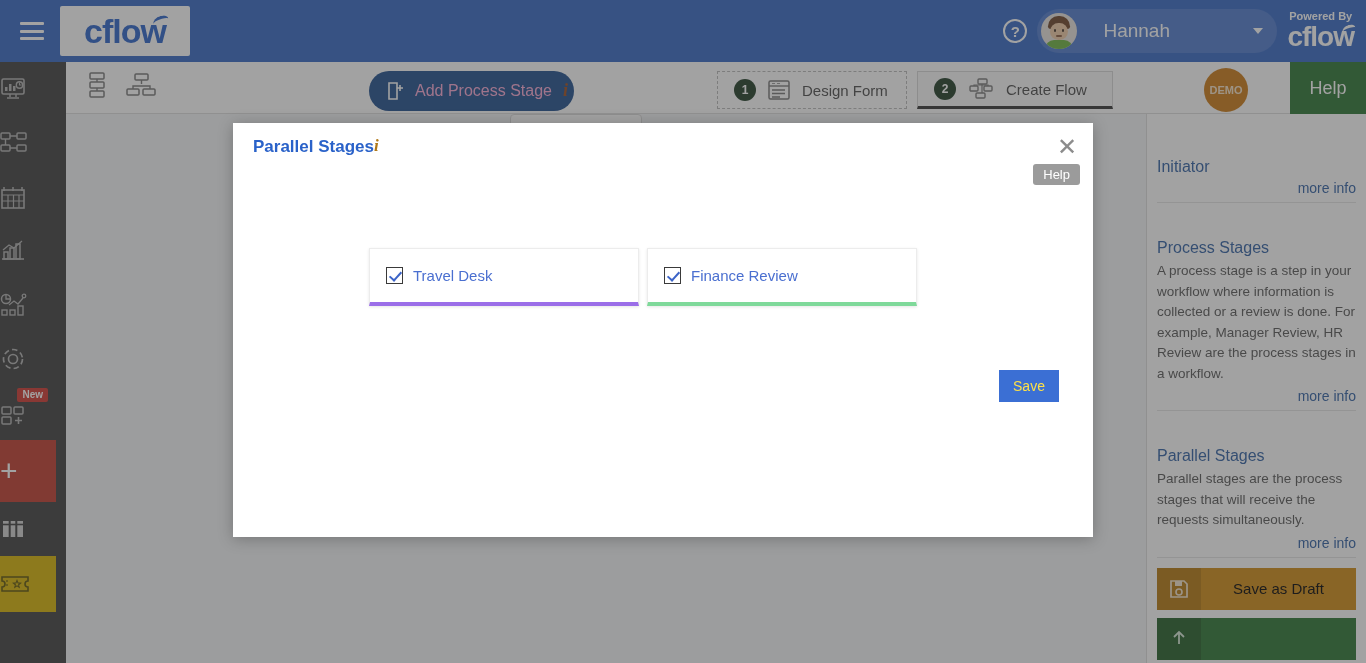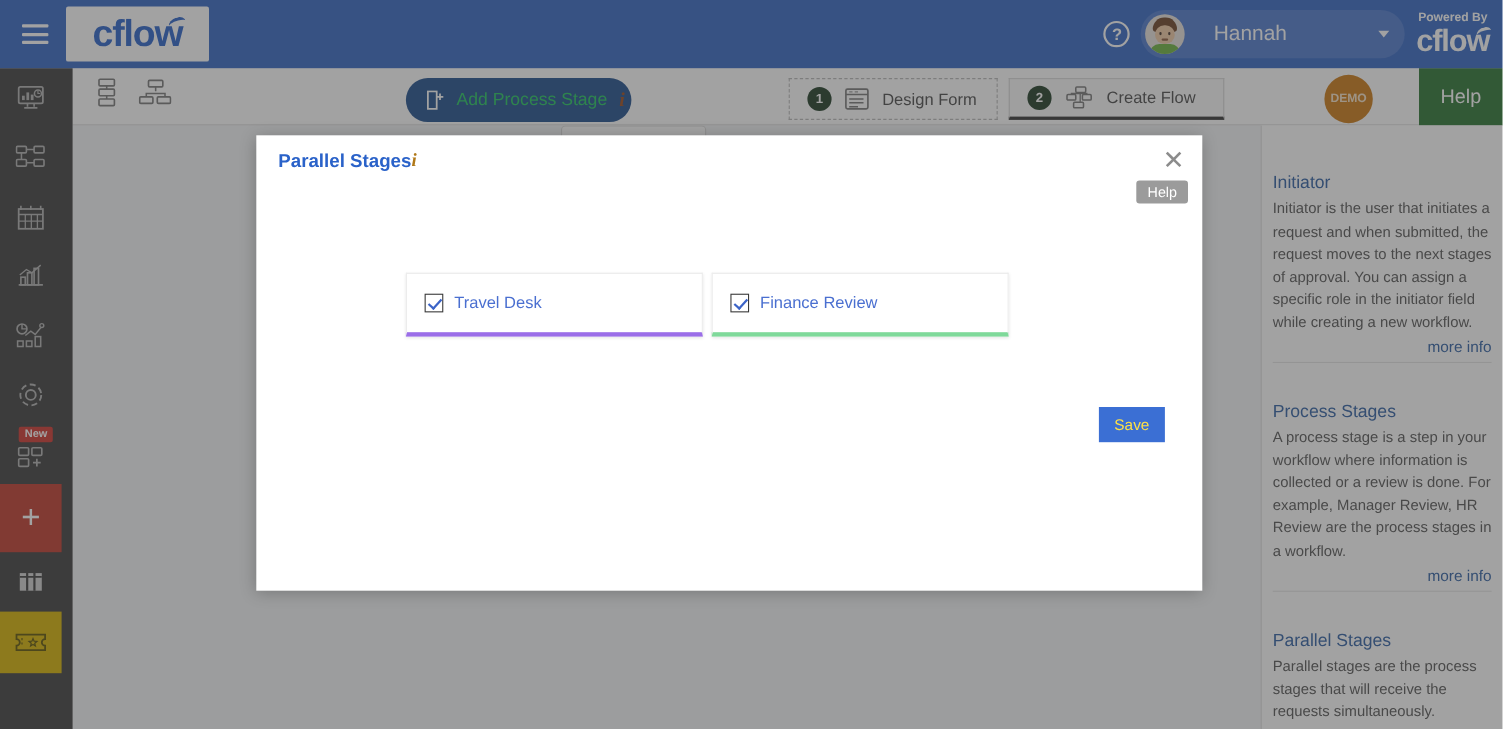--- a/index.html
+++ b/index.html
@@ -89,21 +89,21 @@
     border-radius: 60% 40% 0 0; transform: rotate(-14deg);
   }
 
   
   .leftbar {
     position: absolute; top: 62px; left: 0; width: 66px; height: 601px;
     background: #3c3c3c; z-index: 30;
   }
   .lb-item {
     width: 56px; height: 54px;
-    display: flex; align-items: center; justify-content: center;
+    display: flex; align-items: center; 
     position: relative; cursor: pointer;
   }
   .lb-item svg { display: block; }
   .lb-plus { background: #c0392b; height: 62px; color: #fff; font-size: 30px; font-weight: 300; }
   .lb-ticket { background: #d6b300; height: 56px; }
   .new-badge {
     position: absolute; top: 2px; right: 8px;
     background: #d0342c; color: #ffffff; font-size: 10px; font-weight: 700;
     padding: 1px 5px; border-radius: 2px; line-height: 1.2;
   }
@@ -111,21 +111,21 @@
   
   .toolbar {
     position: absolute; top: 62px; left: 66px; width: 1300px; height: 52px;
     background: #ffffff; border-bottom: 1px solid #dcdcdc;
     display: flex; align-items: center; z-index: 20;
   }
   .view-icons { display: flex; gap: 16px; padding-left: 20px; }
   .view-ic { cursor: pointer; }
   .add-stage-btn {
     position: absolute; left: 303px; top: 9px;
-    background: #1e4d8c; color: #22c55e;
+    background: #1e4d8c; color: #f9a8d4;
     border-radius: 22px; height: 40px; padding: 0 22px 0 18px;
     display: flex; align-items: center; gap: 10px;
     font-size: 16px; cursor: pointer; border: none;
   }
   .info-i {
     position: absolute; left: 497px; top: 18px;
     color: #9c4a1a; font-size: 18px; font-style: italic; font-weight: 700;
     font-family: "Liberation Serif", serif; cursor: pointer;
   }
   .step-btn {
@@ -427,21 +427,20 @@
       <span>Create Flow</span>
     </div>
 
     <div class="demo-badge">DEMO</div>
     <div class="help-btn">Help</div>
   </div>
 
   <div class="rightbar">
     <div class="help-sec">
       <div class="help-title">Initiator</div>
-      <div class="help-body">Initiator is the user that initiates a request and when submitted, the request moves to the next stages of approval. You can assign a specific role in the initiator field while creating a new workflow.</div>
       <a class="more-info">more info</a>
     </div>
     <div class="help-sec">
       <div class="help-title">Process Stages</div>
       <div class="help-body">A process stage is a step in your workflow where information is collected or a review is done. For example, Manager Review, HR Review are the process stages in a workflow.</div>
       <a class="more-info">more info</a>
     </div>
     <div class="help-sec">
       <div class="help-title">Parallel Stages</div>
       <div class="help-body">Parallel stages are the process stages that will receive the requests simultaneously.</div>

